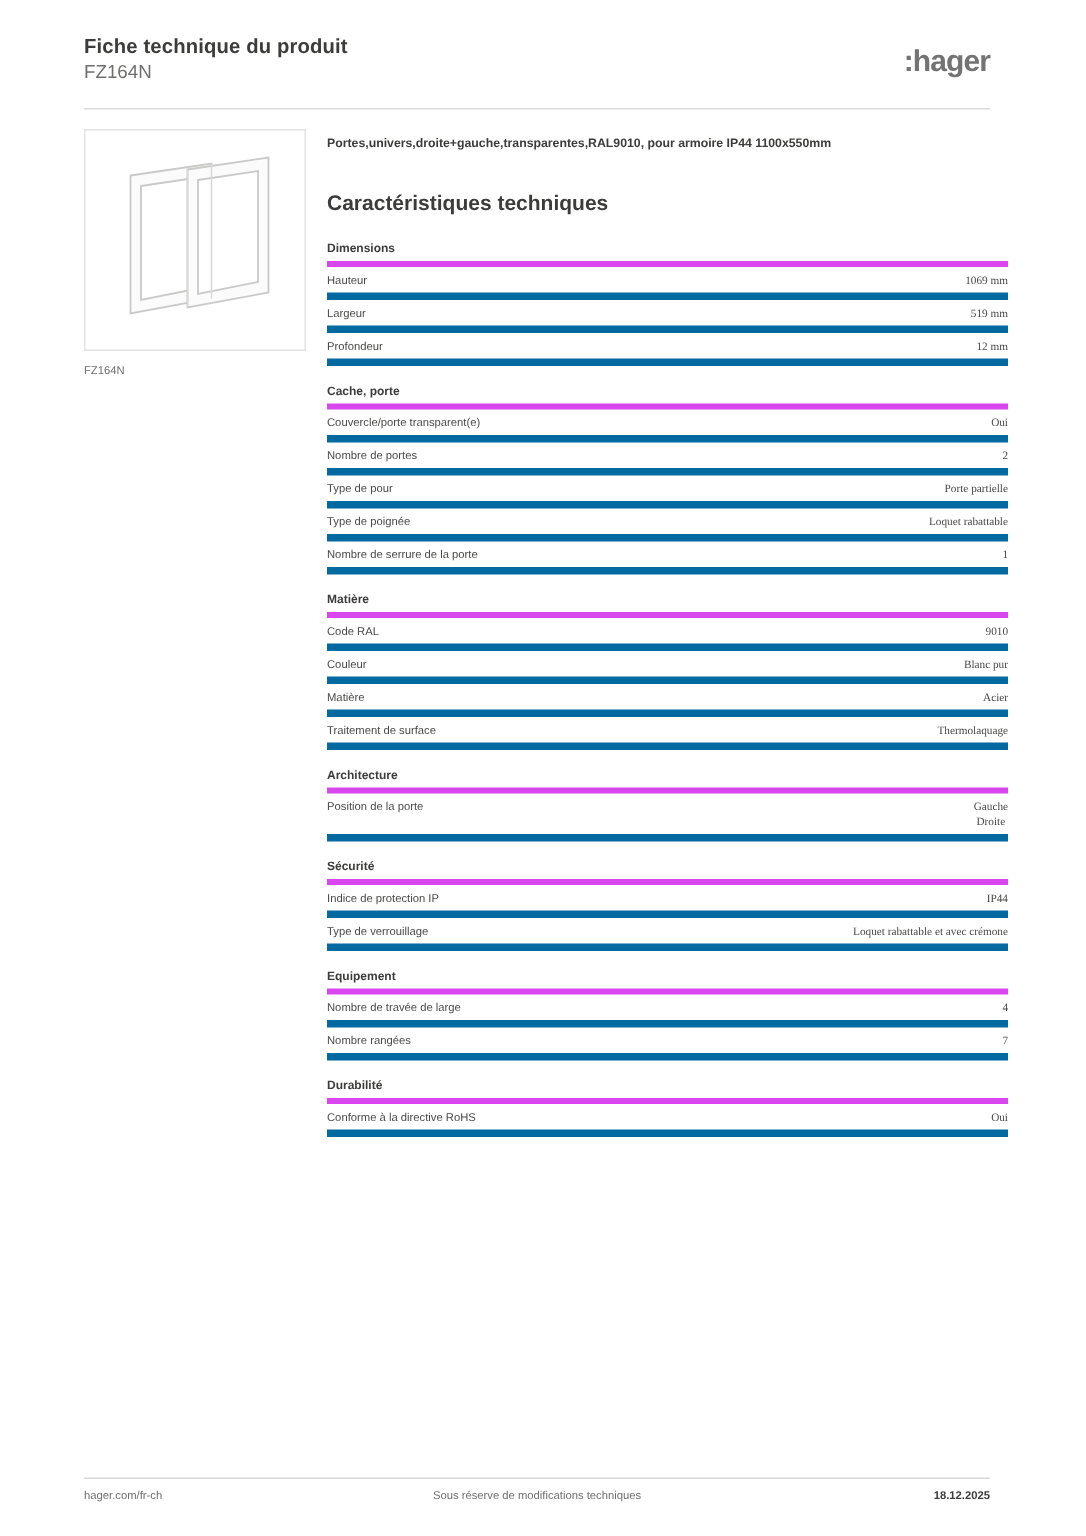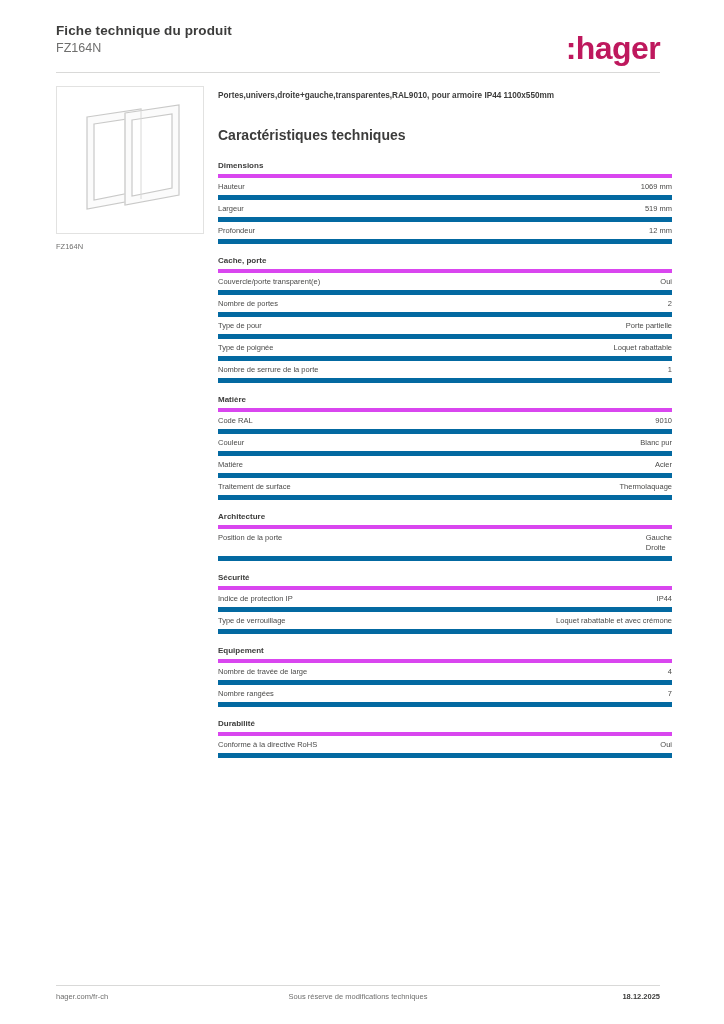--- a/index.html
+++ b/index.html
@@ -41,23 +41,23 @@
     font-size: 12.5px;
     font-weight: normal;
     color: #6f6f6e;
     line-height: 17px;
     margin-top: 1px;
   }
   .brand {
     position: absolute;
     right: 0;
     top: 8px;
-    font-size: 32px;
-    font-weight: bold;
-    color: #be185d;
+    font-size: 20px;
+    font-weight: bold;
+    color: #737373;
     letter-spacing: -0.6px;
   }
   .header-rule {
     position: absolute;
     left: 56px;
     right: 52px;
     top: 72px;
     border-top: 1px solid #d9d9d8;
   }
 
@@ -125,22 +125,23 @@
     color: #4a4a49;
     padding: 4px 0 3px 0;
     border-bottom: 5px solid #0369a1;
     line-height: 10px;
   }
   .row .label {
     text-align: left;
     padding-right: 10px;
   }
   .row .value {
-    text-align: left;
+    text-align: center;
     white-space: pre-line;
+    font-family: Liberation Serif, serif;
   }
 
   
   .footer-rule {
     position: absolute;
     left: 56px;
     right: 52px;
     bottom: 38px;
     border-top: 1px solid #d9d9d8;
   }

